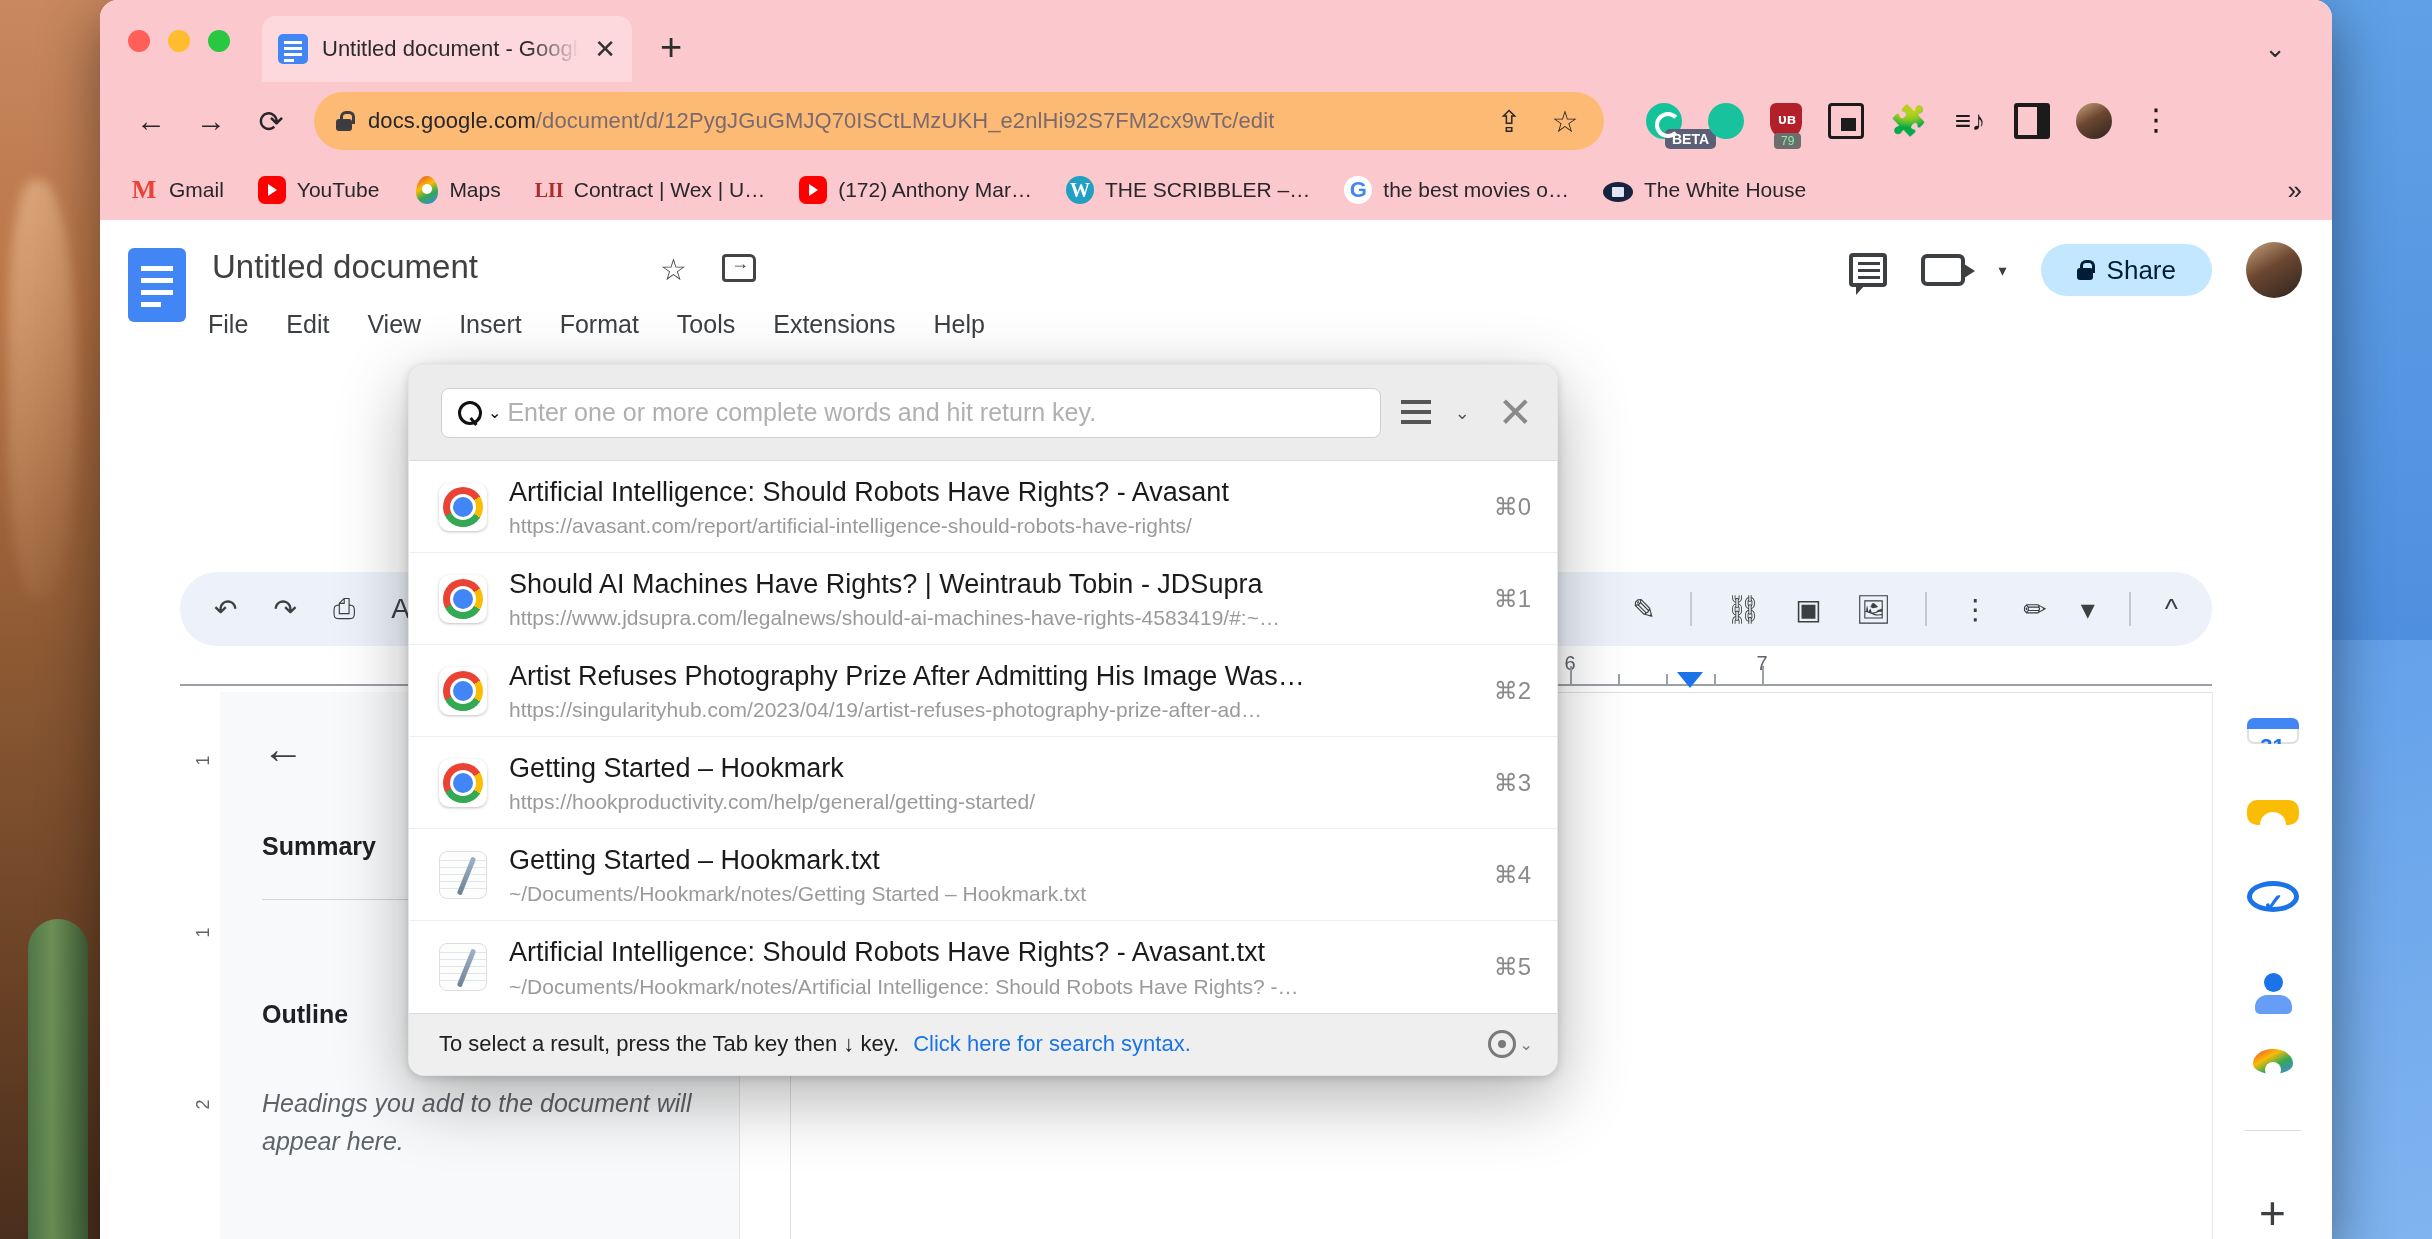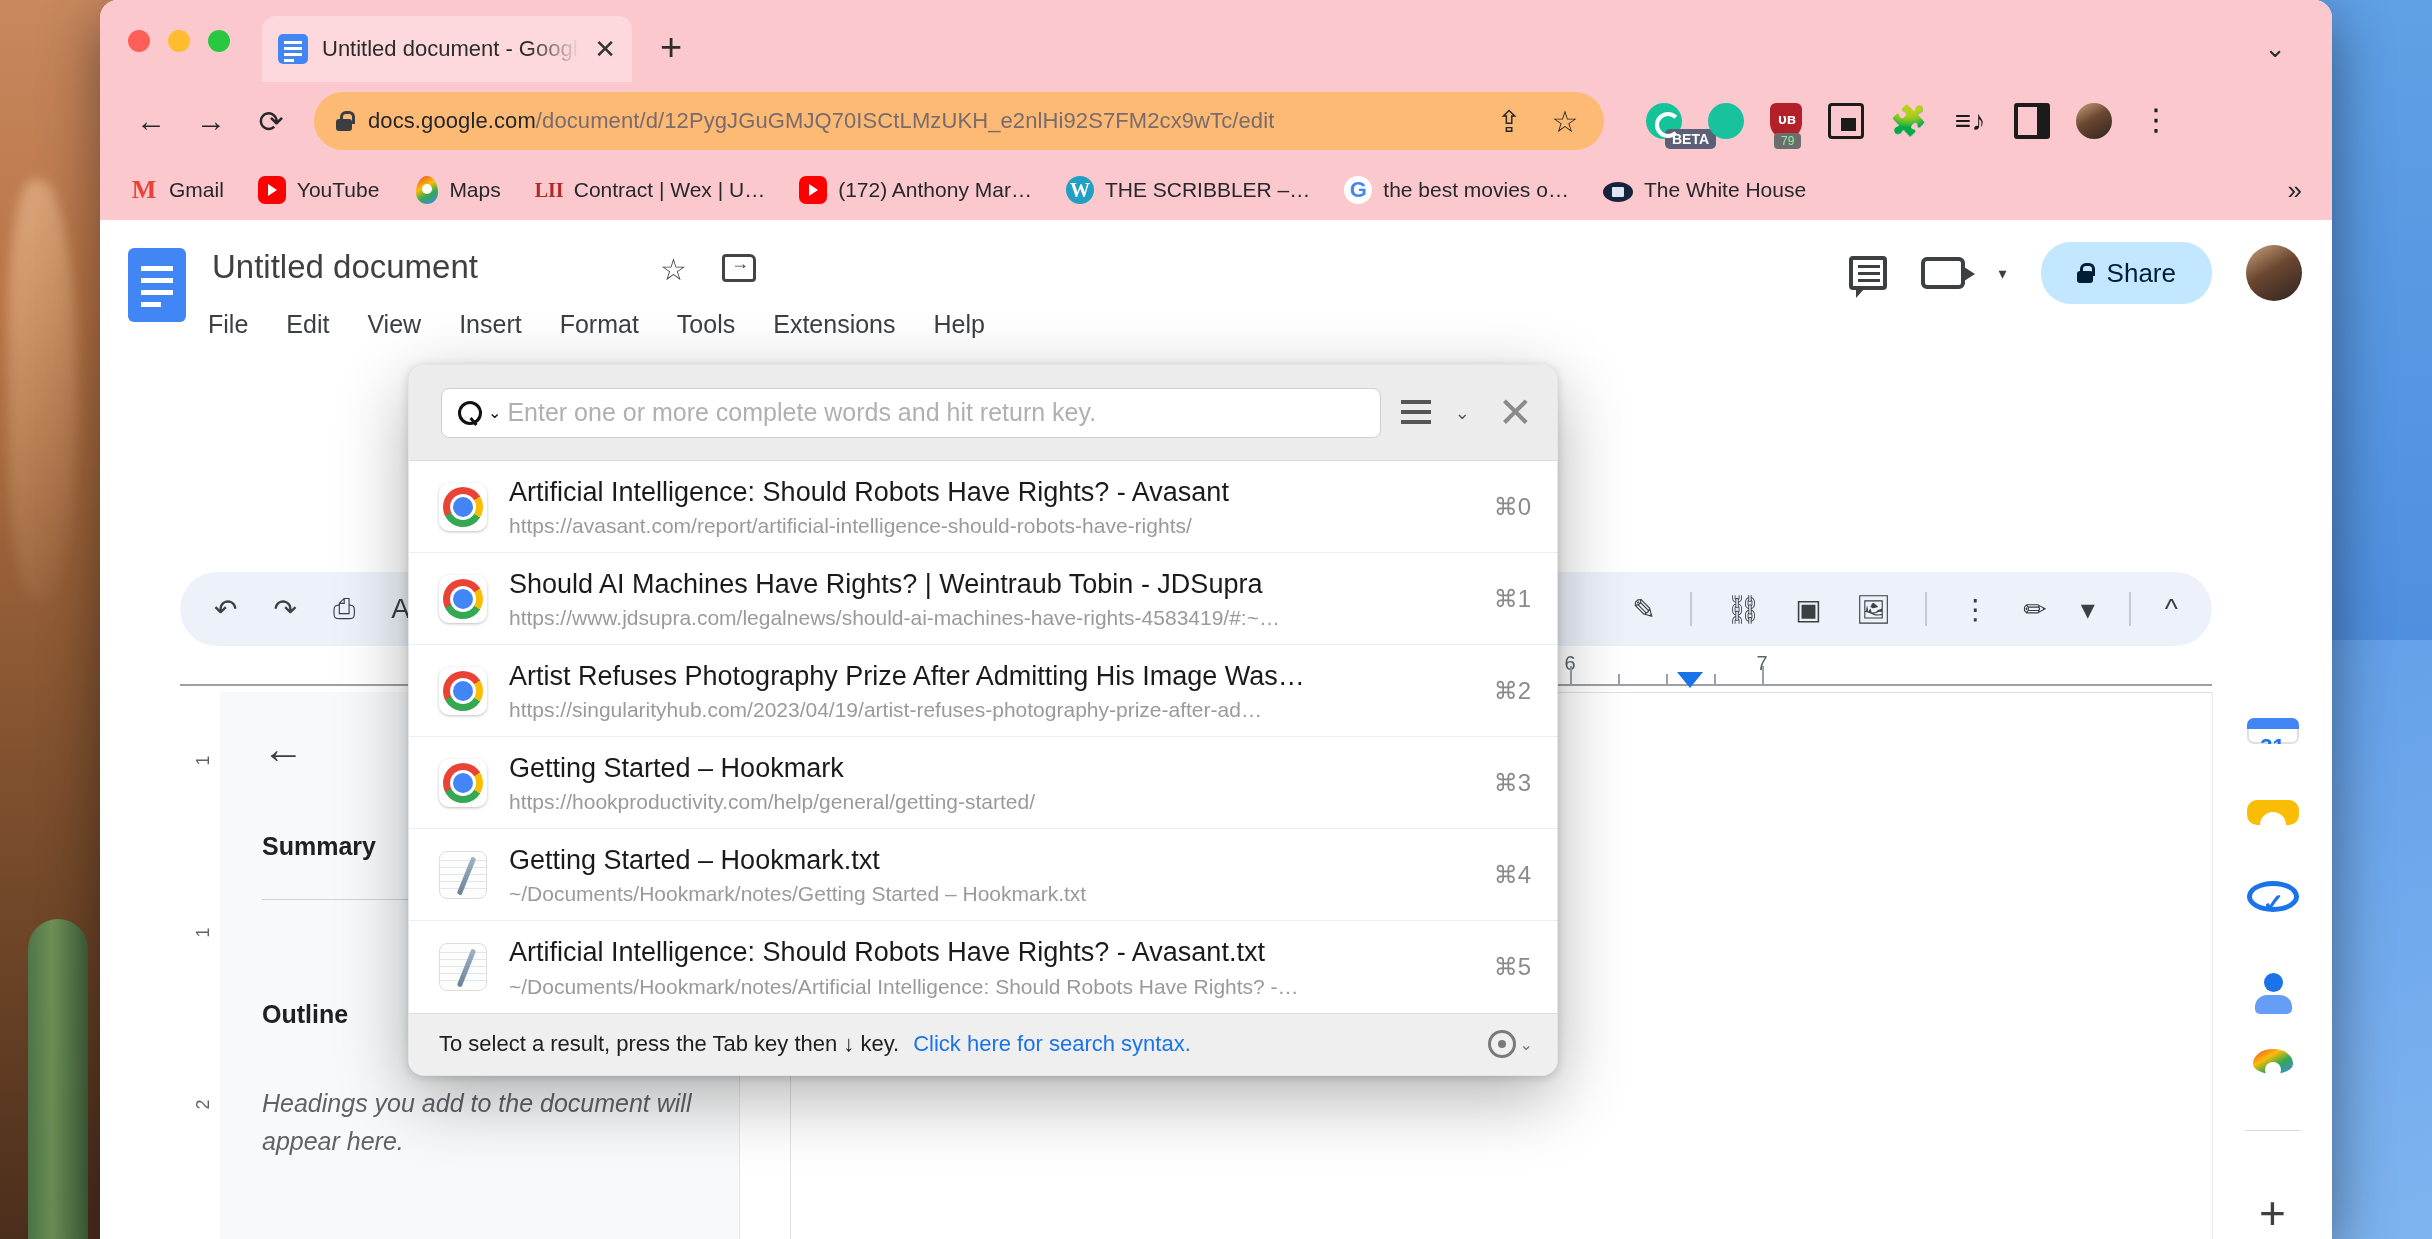--- a/index.html
+++ b/index.html
@@ -158,21 +158,21 @@
   .hdr-right { position: absolute; right: 30px; top: 22px; display: flex; align-items: center; gap: 34px; }
   .hr-ico { width: 42px; height: 42px; position: relative; cursor: pointer; }
   .ico-comment { border: 4px solid #3c4043; border-radius: 4px; width: 38px; height: 34px; }
   .ico-comment:before{content:"";position:absolute;left:5px;top:5px;width:22px;height:3px;background:#3c4043;box-shadow:0 7px 0 #3c4043,0 14px 0 #3c4043;}
   .ico-comment:after{content:"";position:absolute;left:3px;bottom:-12px;border-left:9px solid #3c4043;border-bottom:10px solid transparent;}
   .ico-meet { width:44px;height:32px;border:4px solid #3c4043;border-radius:6px; }
   .ico-meet:after{content:"";position:absolute;right:-14px;top:4px;border-left:14px solid #3c4043;border-top:9px solid transparent;border-bottom:9px solid transparent;}
   .meet-caret{font-size:16px;color:#3c4043;}
   .share-btn {
     display:flex;align-items:center;gap:14px;background:#c2e7ff;color:#001d35;
-    border-radius:30px;padding:0 36px;height:62px;font-size:26px;cursor:pointer;
+    border-radius:30px;padding:0 36px;height:52px;font-size:26px;cursor:pointer;
   }
   .share-lock{width:16px;height:20px;position:relative;}
   .share-lock:before{content:"";position:absolute;left:0;bottom:0;width:16px;height:12px;background:#001d35;border-radius:3px;}
   .share-lock:after{content:"";position:absolute;left:3.5px;top:0;width:9px;height:10px;border:3px solid #001d35;border-bottom:none;border-radius:6px 6px 0 0;}
   .hdr-avatar{width:56px;height:56px;border-radius:50%;background:linear-gradient(150deg,#c9a37e,#6b4630 45%,#2e2420);cursor:pointer;}
 
   
   .toolbar {
     position:absolute; left:80px; top:352px; right:120px; height:74px;
     background:#edf2fa; border-radius:38px; display:flex; align-items:center;

